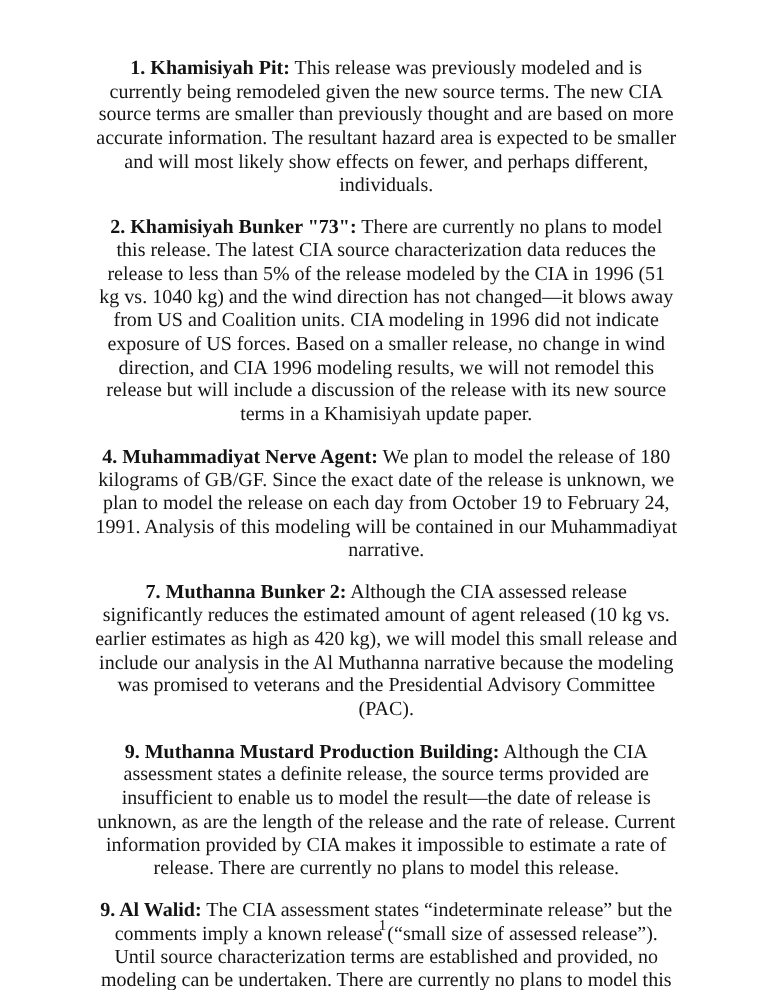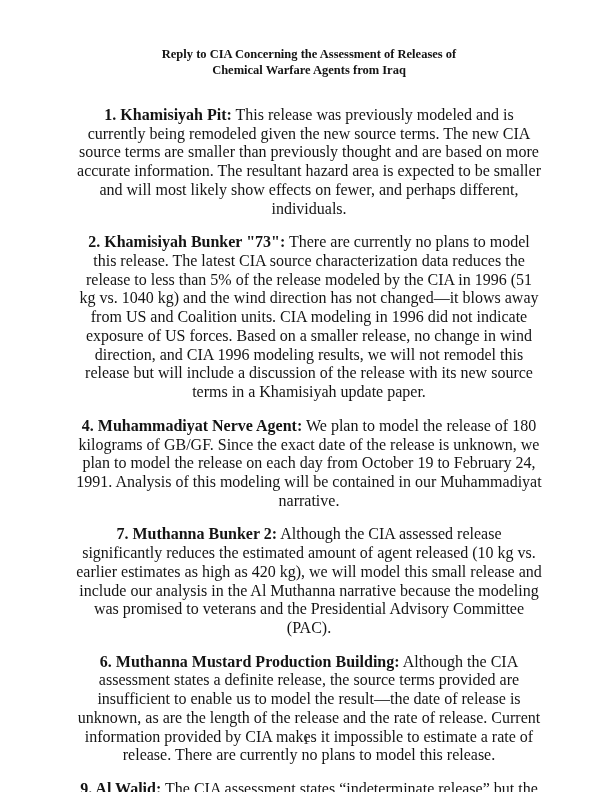--- a/index.html
+++ b/index.html
@@ -49,24 +49,20 @@
     text-align: center;
     font-size: 12px;
     color: #141414;
   }
 </style>
 </head>
 <body>
 
 <div class="page">
 
-  <h1 class="title">
-    <span class="tline">Reply to CIA Concerning the Assessment of Releases of</span>
-    <span class="tline">Chemical Warfare Agents from Iraq</span>
-  </h1>
 
   <div class="content">
 
     <p>
       <b>1.  Khamisiyah Pit:</b>
       <span>This release was previously modeled and is currently being remodeled given the new source terms.  The new CIA source terms are smaller than previously thought and are based on more accurate information.  The resultant hazard area is expected to be smaller and will most likely show effects on fewer, and perhaps different, individuals.</span>
     </p>
 
     <p>
       <b>2.  Khamisiyah Bunker "73":</b>
@@ -78,21 +74,21 @@
       <b>4.  Muhammadiyat Nerve Agent:</b>
       <span>We plan to model the release of 180 kilograms of GB/GF.  Since the exact date of the release is unknown, we plan to model the release on each day from October 19 to February 24, 1991.  Analysis of this modeling will be contained in our Muhammadiyat narrative.</span>
     </p>
 
     <p>
       <b>7.  Muthanna Bunker 2:</b>
       <span>Although the CIA assessed release significantly reduces the estimated amount of agent released (10 kg vs. earlier estimates as high as 420 kg), we will model this small release and include our analysis in the Al Muthanna narrative because the modeling was promised to veterans and the Presidential Advisory Committee (PAC).</span>
     </p>
 
     <p>
-      <b>6.  Muthanna Mustard Production Building:</b>
+      <b>9.  Muthanna Mustard Production Building:</b>
       <span>Although the CIA assessment states a definite release, the source terms provided are insufficient to enable us to model the result—the date of release is unknown, as are the length of the release and the rate of release.  Current information provided by CIA makes it impossible to estimate a rate of release.  There are currently no plans to model this release.</span>
     </p>
 
     <p>
       <b>9.  Al Walid:</b>
       <span>The CIA assessment states “indeterminate release” but the  comments imply a known release (“small size of assessed release”).  Until source characterization terms are established and provided, no modeling can be undertaken.  There are currently no plans to model this release.</span>
     </p>
 
   </div>
 

